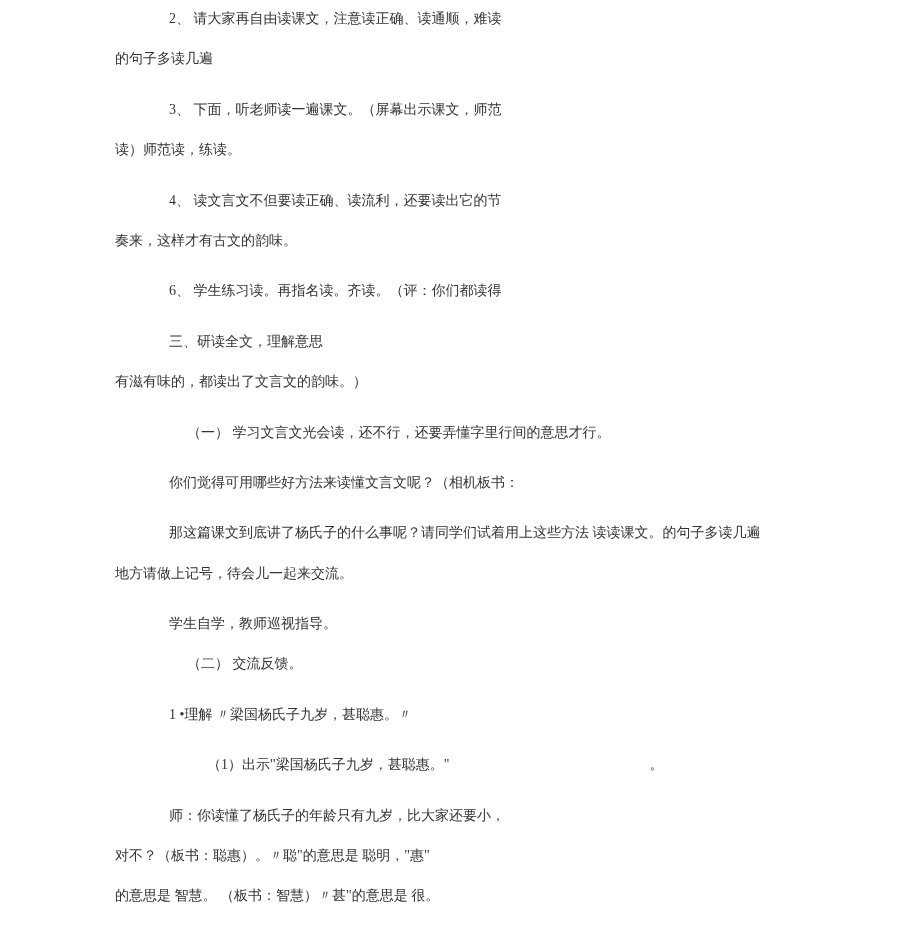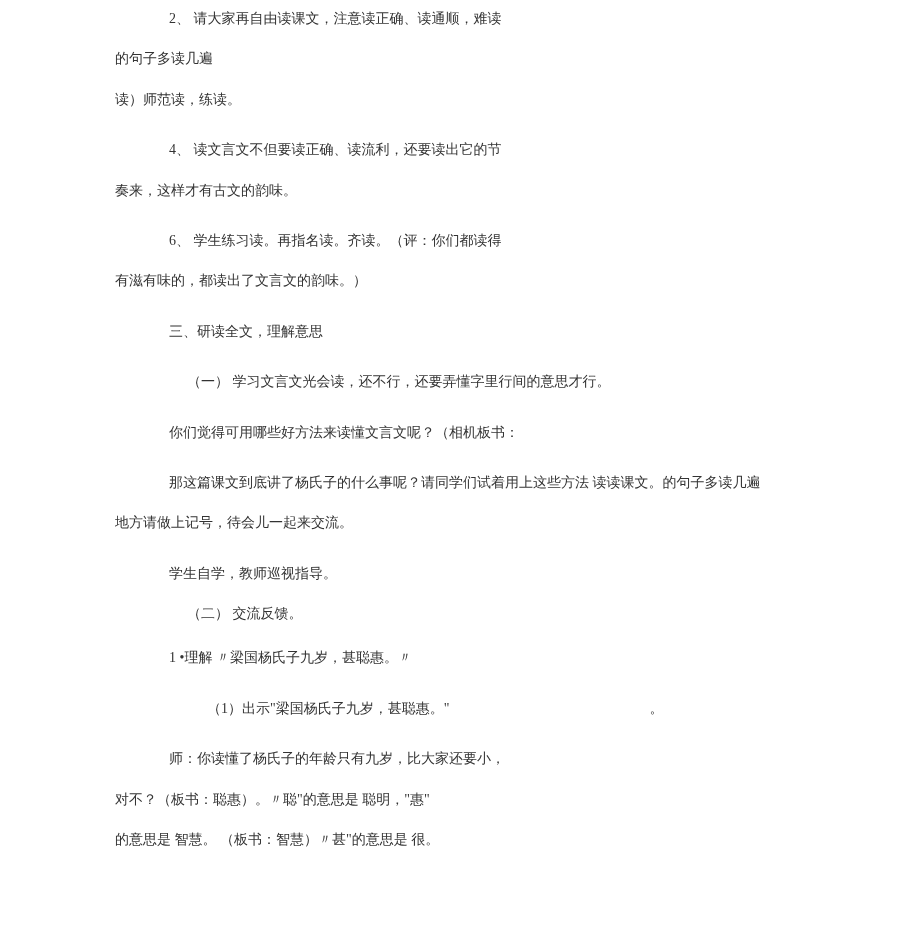--- a/index.html
+++ b/index.html
@@ -47,40 +47,43 @@
 <body>
 
 <div class="content">
   <div class="para">
     <span class="line indent-1">2、 请大家再自由读课文，注意读正确、读通顺，难读</span>
   </div>
   <div class="para">
     <span class="line no-indent">的句子多读几遍</span>
   </div>
 
+  <div class="para" style="margin-top: 28px;">
+    <span class="line indent-1">3、 下面，听老师读一遍课文。（屏幕出示课文，师范</span>
+  </div>
   <div class="para">
     <span class="line no-indent">读）师范读，练读。</span>
   </div>
 
   <div class="para" style="margin-top: 28px;">
     <span class="line indent-1">4、 读文言文不但要读正确、读流利，还要读出它的节</span>
   </div>
   <div class="para">
     <span class="line no-indent">奏来，这样才有古文的韵味。</span>
   </div>
 
   <div class="para" style="margin-top: 28px;">
     <span class="line indent-1">6、 学生练习读。再指名读。齐读。（评：你们都读得</span>
   </div>
+  <div class="para indent-1" style="margin-top: 28px;">
+    <span class="line">三、研读全文，理解意思</span>
+  </div>
+
   <div class="para">
     <span class="line no-indent">有滋有味的，都读出了文言文的韵味。）</span>
-  </div>
-
-  <div class="para indent-1" style="margin-top: 28px;">
-    <span class="line">三、研读全文，理解意思</span>
   </div>
 
   <div class="para indent-2" style="margin-top: 28px;">
     <span class="line">（一） 学习文言文光会读，还不行，还要弄懂字里行间的意思才行。</span>
   </div>
 
   <div class="para indent-1" style="margin-top: 28px;">
     <span class="line">你们觉得可用哪些好方法来读懂文言文呢？（相机板书：</span>
   </div>
 
@@ -92,21 +95,21 @@
   </div>
 
   <div class="para indent-1" style="margin-top: 28px; font-family: Liberation Mono, monospace;">
     <span class="line">学生自学，教师巡视指导。</span>
   </div>
 
   <div class="para indent-2" style="margin-top: 16px;">
     <span class="line">（二） 交流反馈。</span>
   </div>
 
-  <div class="para indent-1" style="margin-top: 22px;">
+  <div class="para indent-1" style="margin-top: 28px;">
     <span class="line">1 •理解        〃梁国杨氏子九岁，甚聪惠。〃</span>
   </div>
 
   <div class="para indent-3" style="margin-top: 28px;">
     <span>（1）出示"梁国杨氏子九岁，甚聪惠。"</span><span class="dot-right"></span><span>。</span>
   </div>
 
   <div class="para indent-1" style="margin-top: 28px;">
     <span class="line">师：你读懂了杨氏子的年龄只有九岁，比大家还要小，</span>
   </div>

